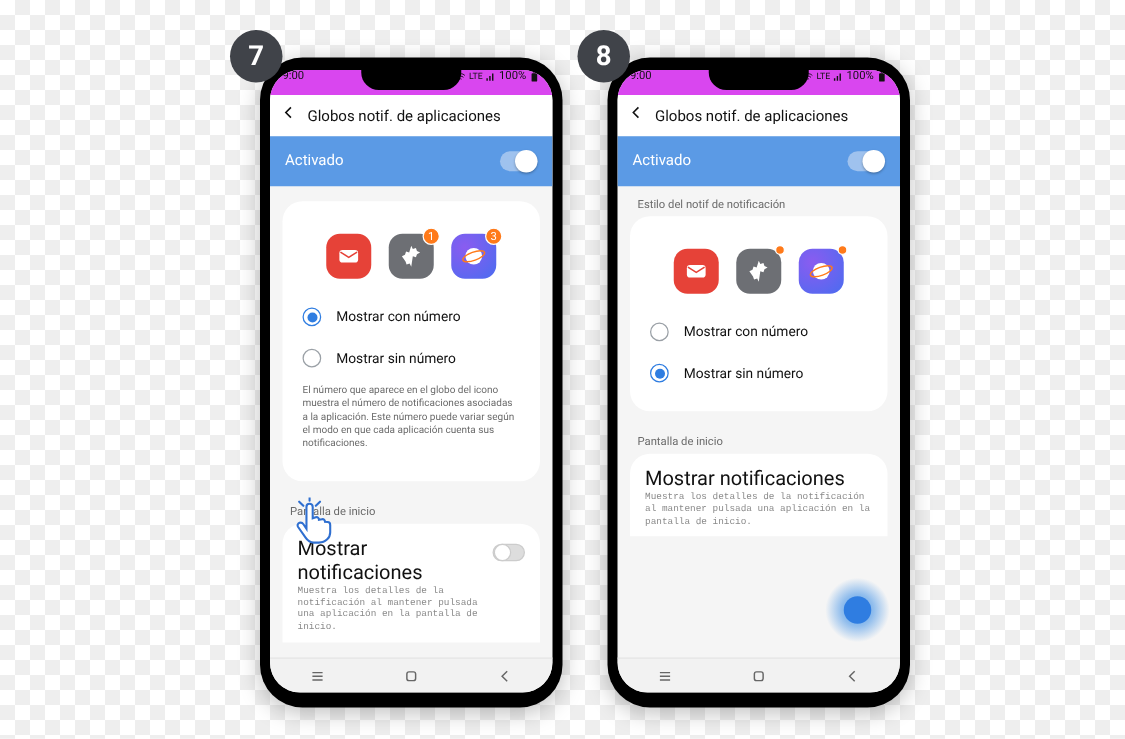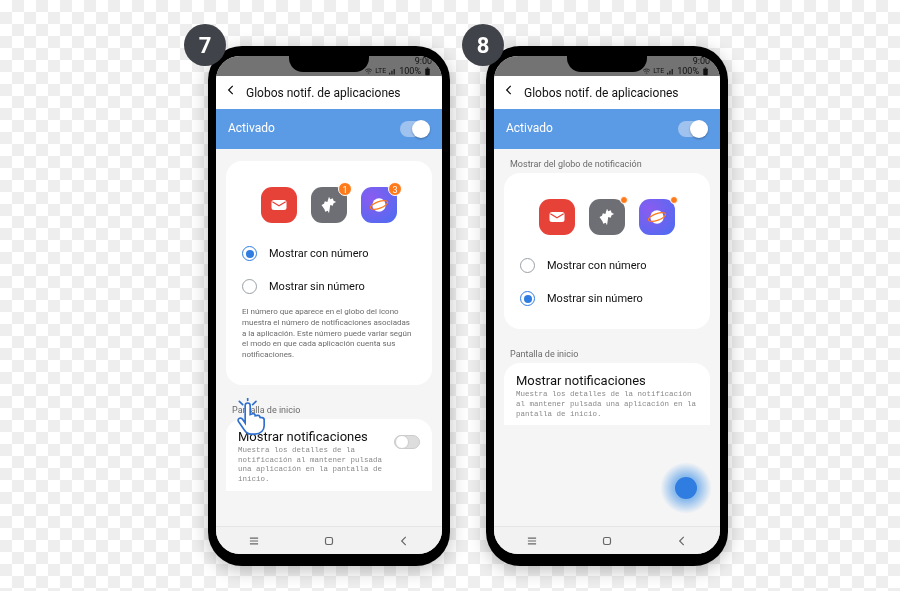--- a/index.html
+++ b/index.html
@@ -56,26 +56,25 @@
     top: -2px; left: 50%;
     transform: translateX(-50%);
     width: 80px; height: 18px;
     background: #000;
     border-bottom-left-radius: 14px;
     border-bottom-right-radius: 14px;
     z-index: 5;
   }
   .status-bar {
     height: 20px;
-    display: flex; align-items: flex-end; justify-content: space-between;
+    display: flex; align-items: flex-start; justify-content: space-between;
     padding: 0 10px;
     font-size: 9px;
     color: #111;
-    background: #737373;
-    flex-direction: column;
+    background: #d946ef;
   }
   .status-right { display: flex; align-items: center; gap: 2px; }
   .status-right svg { width: 9px; height: 9px; }
 
   .titlebar {
     background: #fff;
     display: flex; align-items: flex-end;
     gap: 8px;
     padding: 7px 10px 9px 8px;
     font-size: 12px;
@@ -175,21 +174,21 @@
     margin-top: 10px;
   }
   .home-card {
     background: #fff;
     border-radius: 16px 16px 0 0;
     padding: 10px 12px 6px 12px;
     display: flex; align-items: flex-start; justify-content: space-between;
     gap: 8px;
   }
   .home-card .txt { flex: 1; }
-  .home-title { font-size: 13px; color: #111; margin-bottom: 2px; }
+  .home-title { font-size: 16px; color: #111; margin-bottom: 2px; }
   .home-sub { font-size: 7.5px; color: #8a8a8a; line-height: 1.3; font-family: Liberation Mono, monospace; }
   .small-switch {
     width: 26px; height: 14px;
     border-radius: 8px;
     background: #ddd;
     border: 1px solid #ccc;
     position: relative;
     margin-top: 6px;
   }
   .small-switch .k {
@@ -392,21 +391,21 @@
       </div>
 
       <div class="toggle-banner">
         <span>Activado</span>
         <span class="switch">
             <span class="knob"></span>
           </span>
       </div>
 
       <div class="content">
-        <div class="section-label">Mostrar del globo de notificación</div>
+        <div class="section-label">Estilo del notif de notificación</div>
         <div class="card">
           <div class="icon-row">
             <div class="app-ico red">
               <svg viewBox="0 0 24 24" fill="#fff">
                   <rect x="3" y="6" width="18" height="12" rx="3"></rect>
                   <path d="M4 8l8 5 8-5" fill="none" stroke="#e64238" stroke-width="1.5"></path>
                 </svg>
             </div>
             <div class="app-ico grey">
               <svg viewBox="0 0 24 24" fill="#fff">

